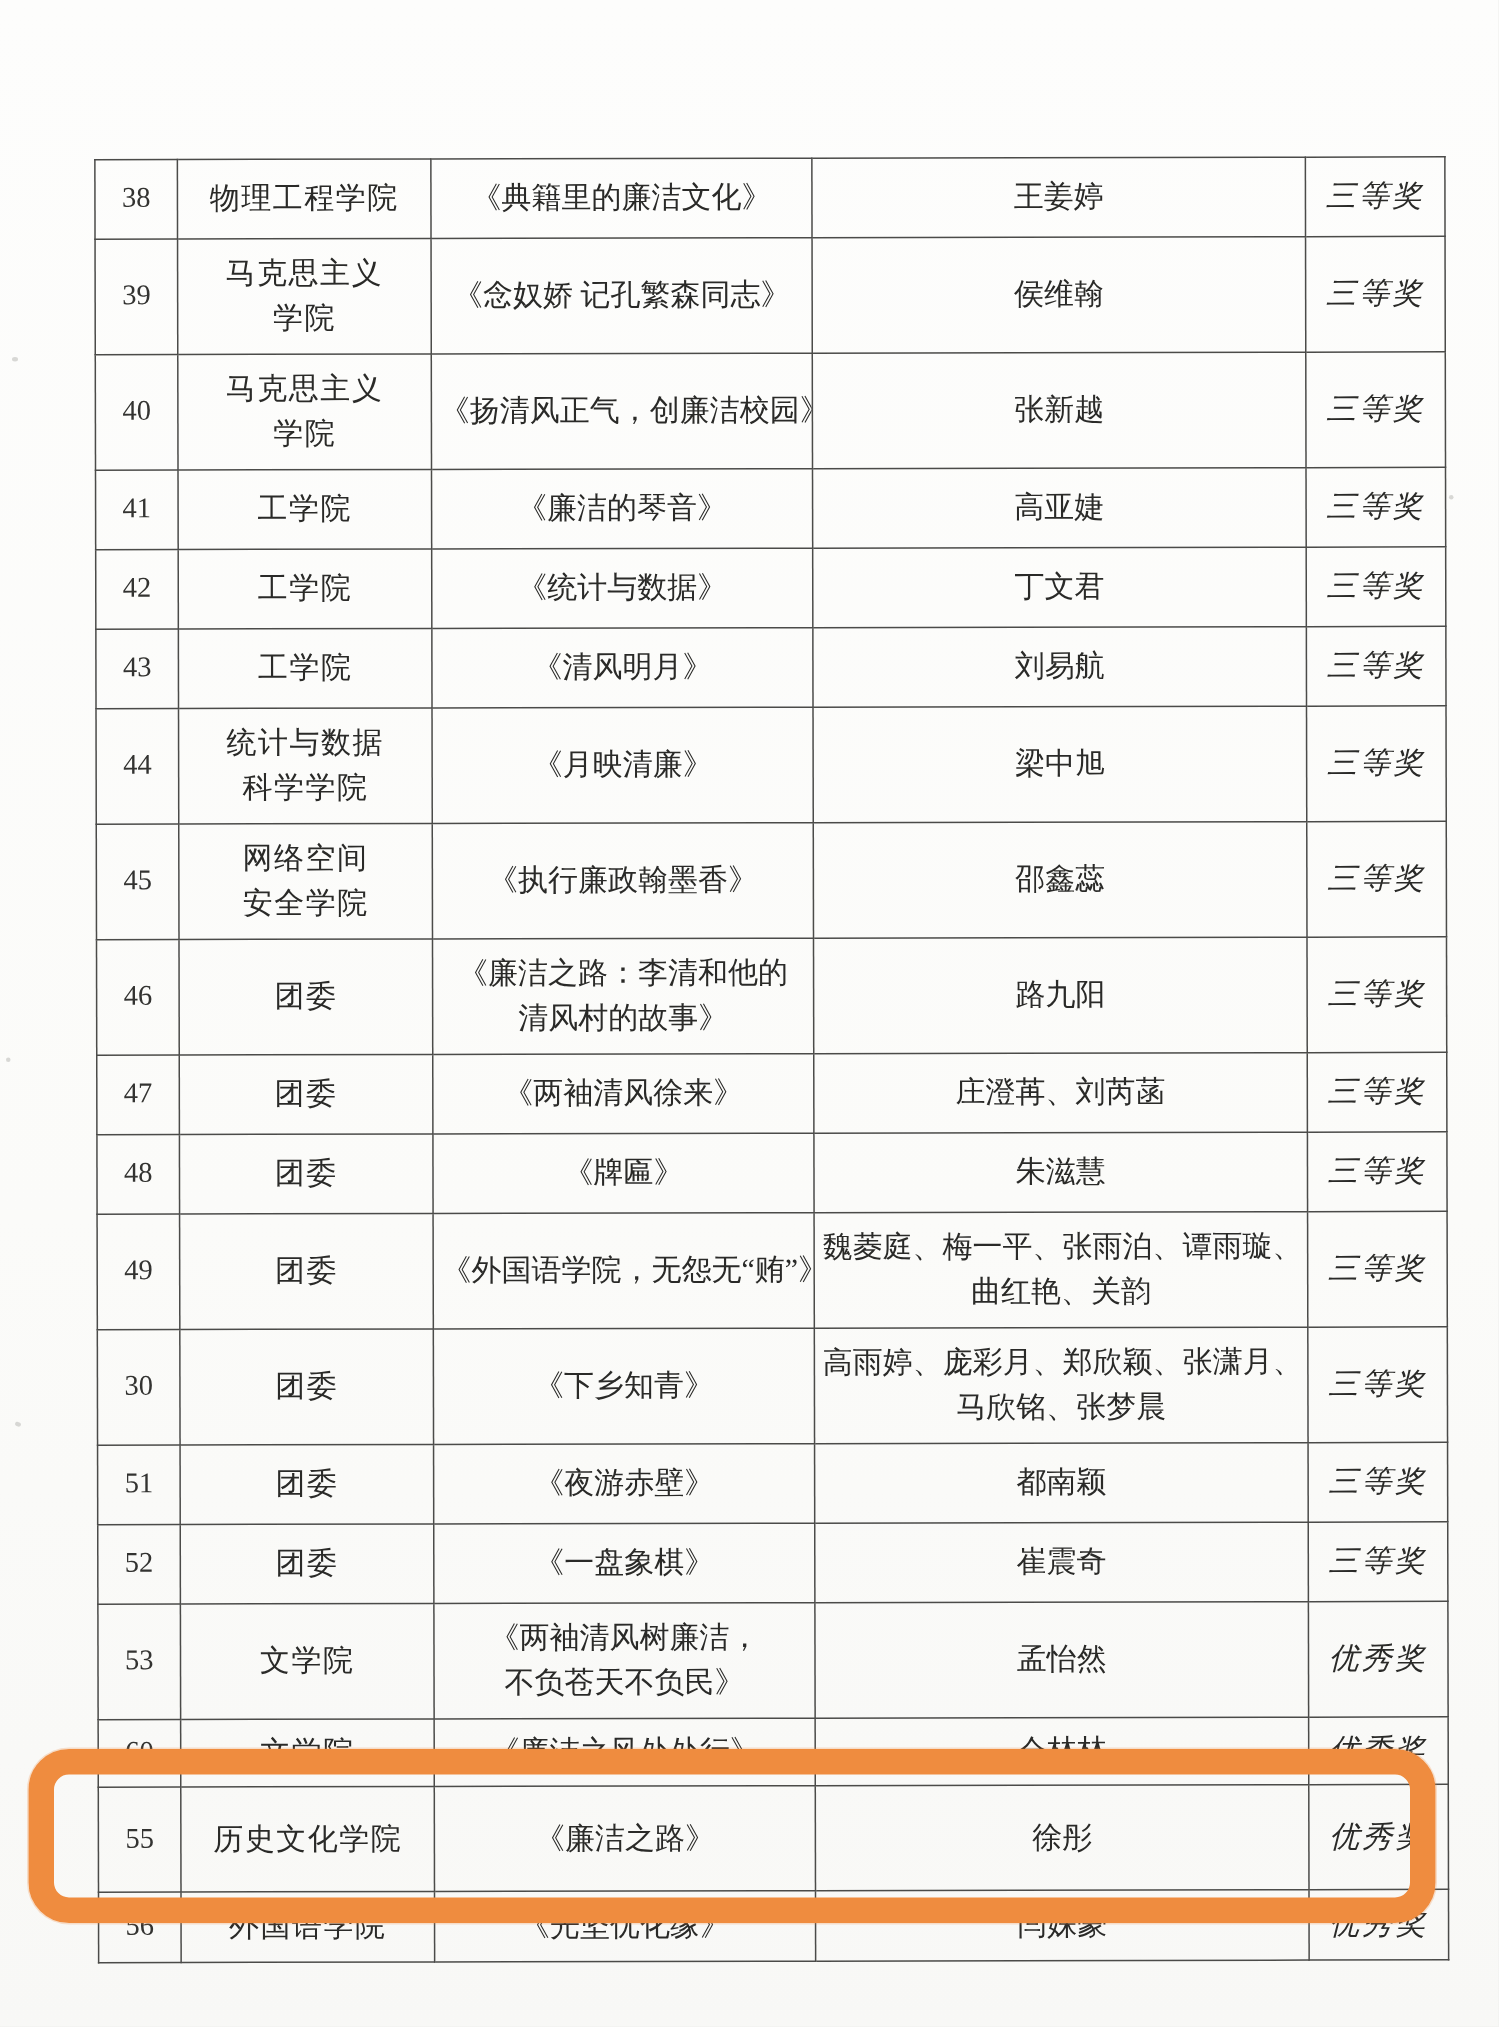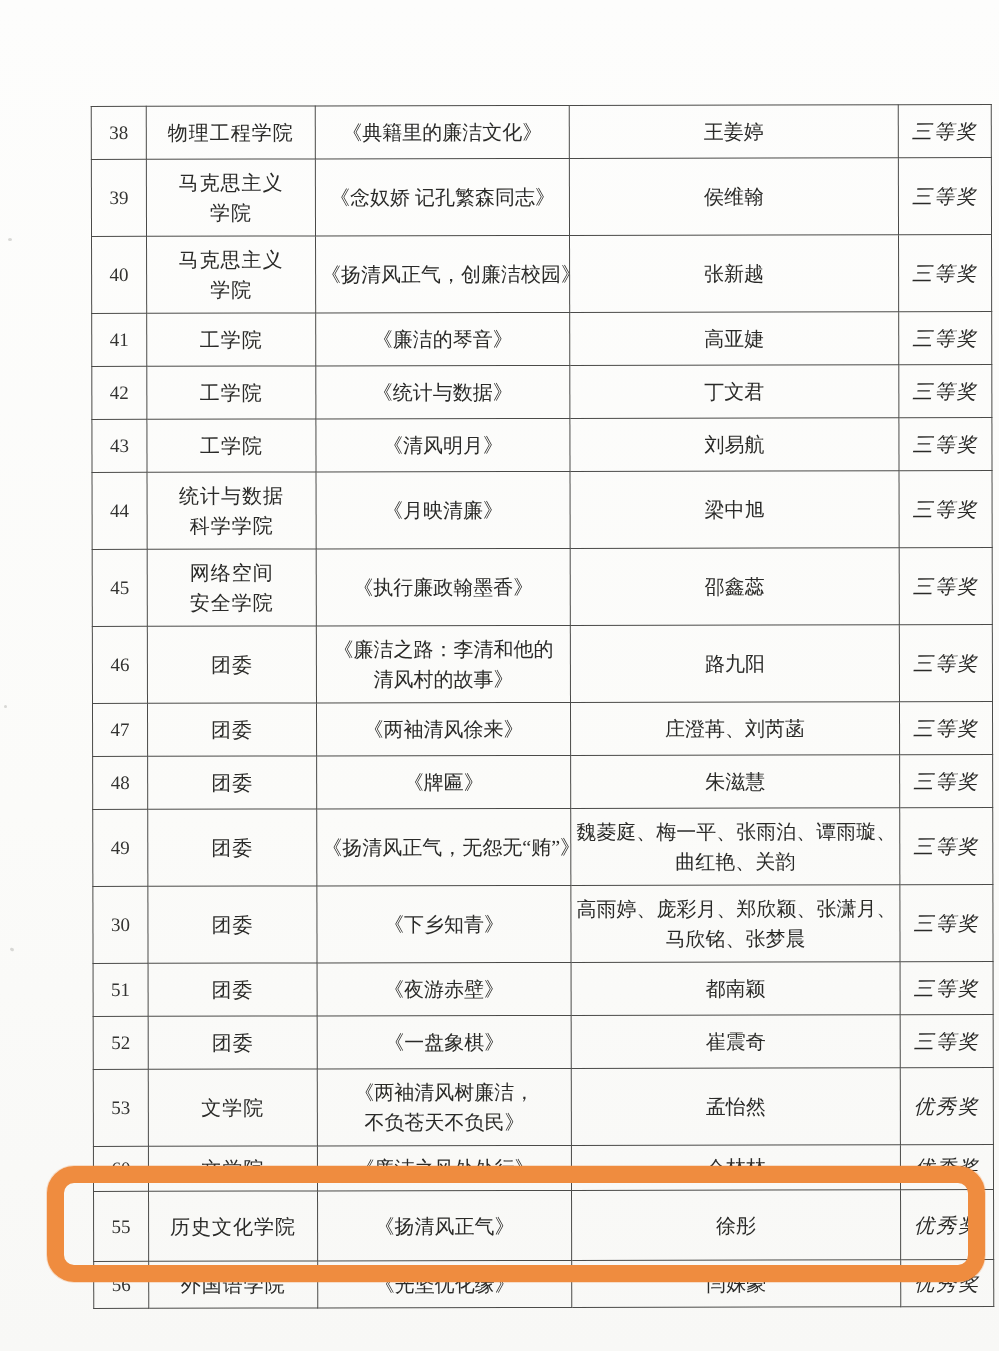--- a/index.html
+++ b/index.html
@@ -15,21 +15,21 @@
     overflow:hidden;
   }
   
   .speck{position:absolute;background:#b9b9b6;border-radius:50%;opacity:.55;}
   .speck.s1{left:8px;top:238px;width:4px;height:3px;}
   .speck.s2{left:4px;top:705px;width:3px;height:3px;}
   .speck.s3{left:10px;top:948px;width:4px;height:3px;transform:rotate(20deg);}
   .speck.s4{left:966px;top:330px;width:3px;height:3px;}
 
   .table-wrap{
-    position:absolute;left:92px;top:105px;width:851px;
+    position:absolute;left:64px;top:105px;width:851px;
   }
   table.awards{
     border-collapse:collapse;
     width:100%;
     transform:rotate(-0.12deg);
     table-layout:fixed;
   }
   td{
     border:1.5px solid #4b4b49;
     text-align:center;
@@ -269,21 +269,21 @@
             </td>
           </tr>
           <tr class="lines-2">
             <td class="c-no">
               <div class="line">49</div>
             </td>
             <td class="c-college">
               <div class="line">团委</div>
             </td>
             <td class="c-title">
-              <div class="line">《扬清风正气，无怨无“贿”》</div>
+              <div class="line">《外国语学院，无怨无“贿”》</div>
             </td>
             <td class="c-authors">
               <div class="line">魏菱庭、梅一平、张雨泊、谭雨璇、</div>
               <div class="line">曲红艳、关韵</div>
             </td>
             <td class="c-award">
               <div class="line">三等奖</div>
             </td>
           </tr>
           <tr class="lines-2">
@@ -374,21 +374,21 @@
             </td>
           </tr>
           <tr class="lines-1 highlight-row highlight">
             <td class="c-no">
               <div class="line">55</div>
             </td>
             <td class="c-college">
               <div class="line">历史文化学院</div>
             </td>
             <td class="c-title">
-              <div class="line">《扬清风正气》</div>
+              <div class="line">《廉洁之路》</div>
             </td>
             <td class="c-authors">
               <div class="line">徐彤</div>
             </td>
             <td class="c-award">
               <div class="line">优秀奖</div>
             </td>
           </tr>
           <tr class="lines-1 clip-top">
             <td class="c-no">

